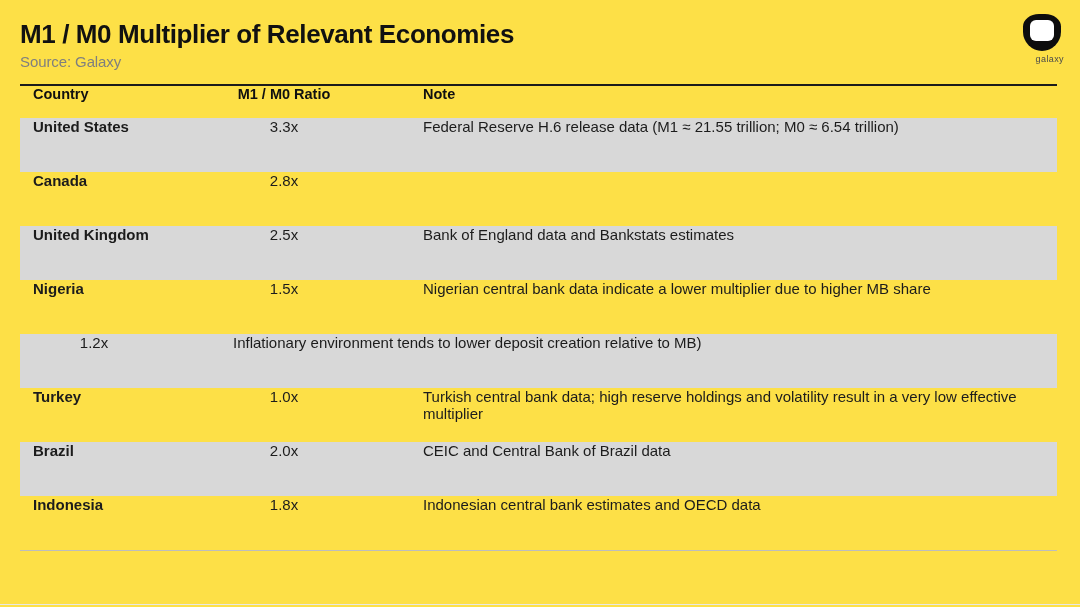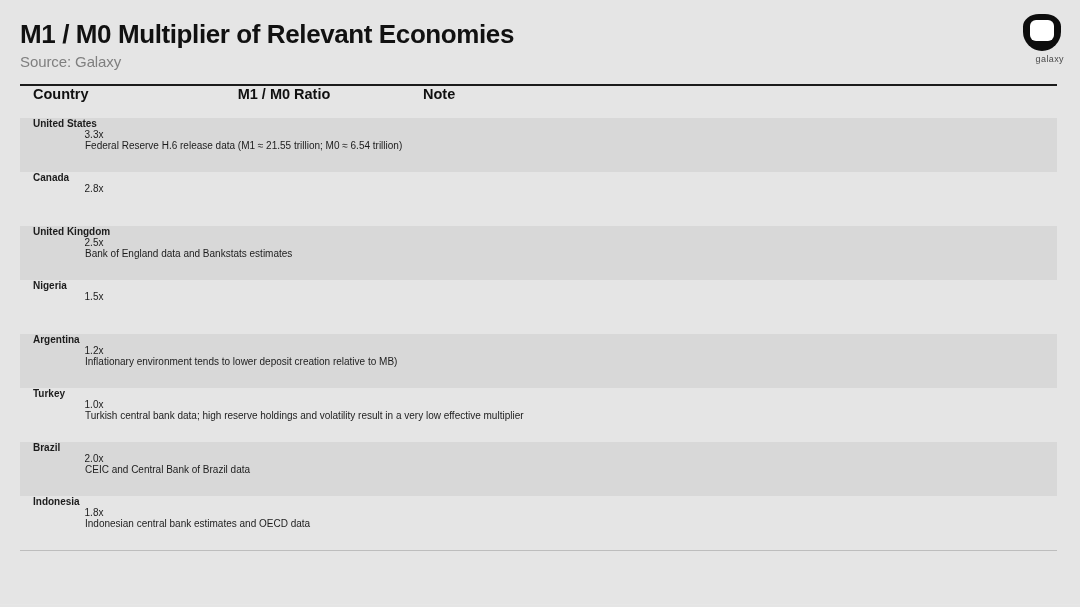--- a/index.html
+++ b/index.html
@@ -1,19 +1,19 @@
 <!DOCTYPE html>
 <html><head>
 <meta charset="utf-8">
 <style>
   html,body{margin:0;padding:0;background:#fff;}
   .page{
     position:relative;
     width:1080px;height:607px;
-    background:#e5e5e5;
+    background:#fde047;
     font-family:"Liberation Sans","DejaVu Sans",sans-serif;
     color:#1c1c1c;
     overflow:hidden;
   }
   
   .page-bottom-edge{
     position:absolute;left:0;right:0;bottom:2px;height:1px;background:#e7e7e7;
   }
   
   .hdr{position:relative;padding:20px 23px 0 20px;}
@@ -40,21 +40,21 @@
     font-size:9px;color:#4a4a4a;margin-top:3px;letter-spacing:0.4px;
   }
   
   .tbl{
     margin:14px 23px 0 20px;
     border-top:2px solid #1b1b1b;
     border-bottom:1px solid #bdbdbd;
   }
   .trow{display:flex;align-items:flex-start;}
   .thead-row{height:32px;font-weight:bold;font-size:14.5px;color:#101010;}
-  .tbody-row{height:54px;font-size:10px;flex-direction:column;}
+  .tbody-row{height:54px;font-size:15px;}
   .tbody-row:nth-child(odd){background:#d8d8d8;}
   .c1{width:190px;padding-left:13px;box-sizing:border-box;font-weight:bold;}
   .thead-row .c1{font-weight:bold;}
   .c2{width:148px;text-align:center;font-weight:normal;}
   .thead-row .c2{font-weight:bold;}
   .c3{flex:1;padding-left:65px;padding-right:10px;box-sizing:border-box;font-weight:normal;}
   .thead-row .c3{font-weight:bold;}
   
   .ftr{
     display:flex;justify-content:space-between;align-items:center;
@@ -95,23 +95,23 @@
           <div class="c2">2.8x</div>
         </div>
         <div class="trow tbody-row">
           <div class="c1">United Kingdom</div>
           <div class="c2">2.5x</div>
           <div class="c3">Bank of England data and Bankstats estimates</div>
         </div>
         <div class="trow tbody-row">
           <div class="c1">Nigeria</div>
           <div class="c2">1.5x</div>
+          <div class="c3">Nigerian central bank data indicate a lower multiplier due to higher MB share</div>
         </div>
         <div class="trow tbody-row">
-          <div class="c1">Argentina</div>
           <div class="c2">1.2x</div>
           <div class="c3">Inflationary environment tends to lower deposit creation relative to MB)</div>
         </div>
         <div class="trow tbody-row">
           <div class="c1">Turkey</div>
           <div class="c2">1.0x</div>
           <div class="c3">Turkish central bank data; high reserve holdings and volatility result in a very low effective multiplier</div>
         </div>
         <div class="trow tbody-row">
           <div class="c1">Brazil</div>

